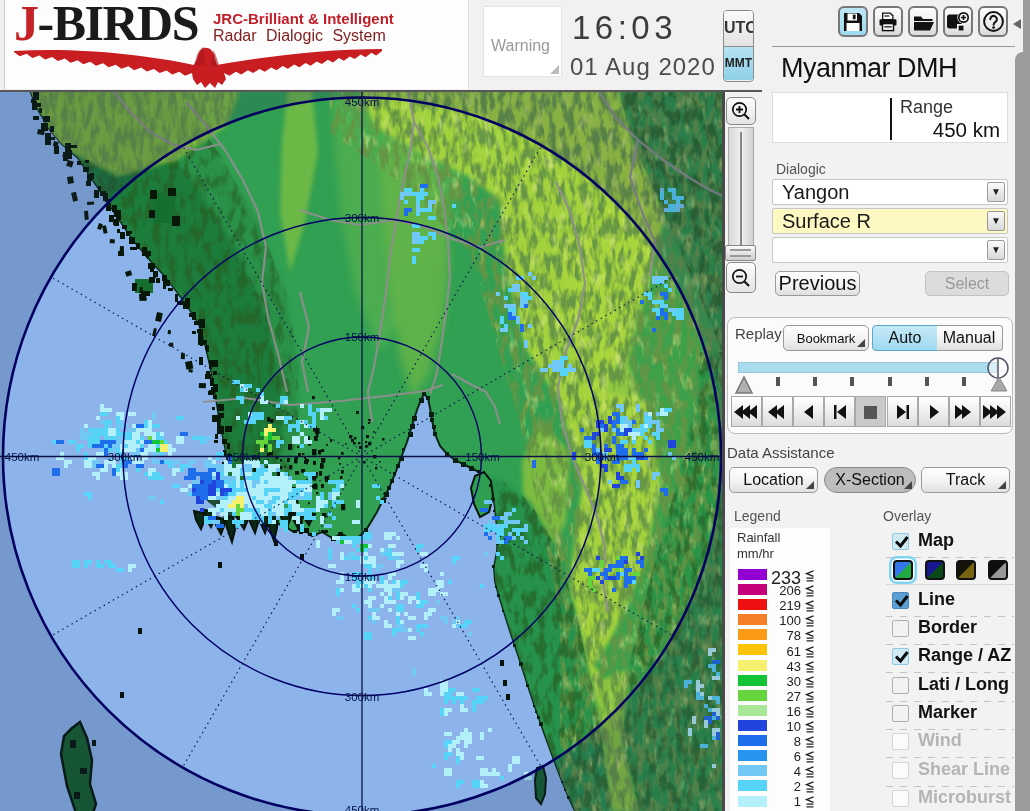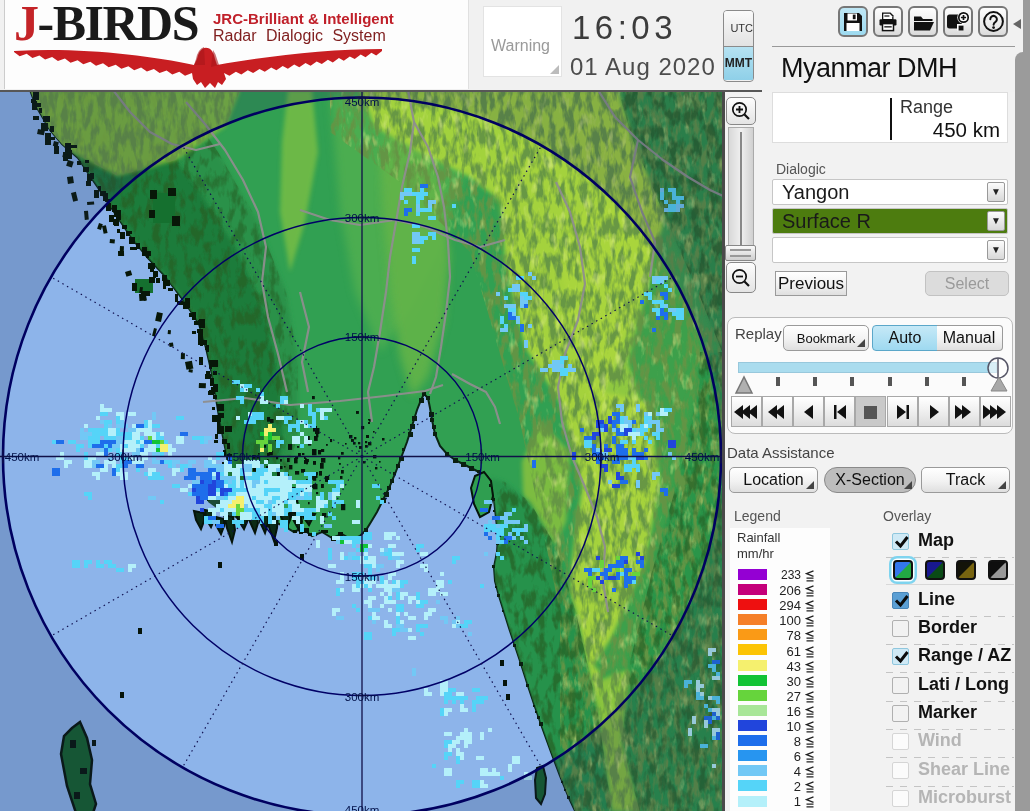--- a/index.html
+++ b/index.html
@@ -22,21 +22,21 @@
 <div class="abs" style="left:14px;top:-6px;font-family:'Liberation Serif',serif;font-weight:bold;font-size:50px;letter-spacing:-1.5px;color:#1a1a1a"><span style="color:#c42428">J</span>-BIRDS</div>
 <div class="abs" style="left:213px;top:10px;font-size:15px;font-weight:bold;color:#c0202a;white-space:nowrap">JRC-Brilliant &amp; Intelligent</div>
 <div class="abs" style="left:213px;top:27px;font-size:16px;font-weight:normal;color:#7f1d1d;white-space:nowrap;word-spacing:5px">Radar Dialogic System</div>
 <div class="abs" style="left:483px;top:6px;width:79px;height:71px;background:#fff;border:1px solid #e3e3e3;box-sizing:border-box">
   <div style="position:absolute;left:7px;top:30px;font-size:16px;color:#9a9a9a">Warning</div>
   <div style="position:absolute;right:2px;bottom:2px;width:0;height:0;border-left:9px solid transparent;border-bottom:9px solid #bbb"></div>
 </div>
 <div class="abs" style="left:572px;top:9px;font-size:33px;letter-spacing:4.5px;color:#3c3c3c">16:03</div>
 <div class="abs" style="left:570px;top:53px;font-size:24px;letter-spacing:1px;color:#4c4c4c">01 Aug 2020</div>
 <div class="abs" style="left:723px;top:10px;width:31px;height:72px;border:1.5px solid #8a8a8a;border-radius:4px;box-sizing:border-box;overflow:hidden">
-  <div style="position:absolute;left:0;top:0;width:100%;height:36px;background:linear-gradient(#fafafa,#e2e2e2);border-bottom:1.5px solid #8a8a8a;box-sizing:border-box;text-align:right;font-size:11px;font-weight:normal;color:#333;line-height:34px">UTC</div>
+  <div style="position:absolute;left:0;top:0;width:100%;height:36px;background:linear-gradient(#fafafa,#e2e2e2);border-bottom:1.5px solid #8a8a8a;box-sizing:border-box;text-align:left;font-size:16px;font-weight:bold;color:#333;line-height:34px">UTC</div>
   <div style="position:absolute;left:0;top:36px;width:100%;height:33px;background:linear-gradient(#b5e2f2,#8fd0e8);text-align:center;font-size:12px;font-weight:bold;color:#222;line-height:33px">MMT</div>
 </div>
 <div style="position:absolute;left:838px;top:6px;width:30px;height:31px;background:linear-gradient(#bfe7f5,#9ddaf0);border:2px solid #777;border-radius:6px;box-sizing:border-box;display:flex;align-items:center;justify-content:center">
     <svg width="22" height="22" viewBox="0 0 22 22">
       <path d="M2,2 H17 L20,5 V20 H2 Z" fill="#111"></path>
       <rect x="5.5" y="2.5" width="9.5" height="7" fill="#fff"></rect>
       <rect x="10.8" y="3.6" width="2.8" height="4.6" fill="#111"></rect>
       <rect x="4.5" y="12" width="13" height="8" fill="#fff"></rect>
     </svg>
   </div>
@@ -2596,29 +2596,29 @@
 
 <div class="abs" style="left:772px;top:92px;width:236px;height:51px;background:#fff;border:1px solid #ddd;box-sizing:border-box"></div>
 <div class="abs" style="left:890px;top:98px;width:2px;height:42px;background:#111"></div>
 <div class="abs" style="left:900px;top:97px;font-size:18px;color:#333">Range</div>
 <div class="abs" style="left:860px;top:118px;width:140px;text-align:right;font-size:20.5px;color:#111">450 km</div>
 <div class="abs" style="left:776px;top:161px;font-size:14px;color:#555">Dialogic</div>
 <div style="position:absolute;left:772px;top:179px;width:236px;height:26px;background:#fff;border:1px solid #c6c6c6;border-radius:2px;box-sizing:border-box">
     <div style="position:absolute;left:9px;top:1px;font-size:20px;color:#1a1a1a">Yangon</div>
     <div style="position:absolute;right:2px;top:2px;width:18px;height:20px;background:linear-gradient(#fcfcfc,#d8d8d8);border:1px solid #999;border-radius:2px;box-sizing:border-box;text-align:center;font-size:10px;color:#222;line-height:18px">▼</div>
   </div>
-<div style="position:absolute;left:772px;top:208px;width:236px;height:26px;background:#4d7c0f;border:1px solid #c6c6c6;border-radius:2px;box-sizing:border-box">
+<div style="position:absolute;left:772px;top:208px;width:236px;height:26px;background:#fef9c3;border:1px solid #c6c6c6;border-radius:2px;box-sizing:border-box">
     <div style="position:absolute;left:9px;top:1px;font-size:20px;color:#1a1a1a">Surface R</div>
     <div style="position:absolute;right:2px;top:2px;width:18px;height:20px;background:linear-gradient(#fcfcfc,#d8d8d8);border:1px solid #999;border-radius:2px;box-sizing:border-box;text-align:center;font-size:10px;color:#222;line-height:18px">▼</div>
   </div>
 <div style="position:absolute;left:772px;top:237px;width:236px;height:26px;background:#fff;border:1px solid #c6c6c6;border-radius:2px;box-sizing:border-box">
     <div style="position:absolute;left:9px;top:1px;font-size:20px;color:#1a1a1a"></div>
     <div style="position:absolute;right:2px;top:2px;width:18px;height:20px;background:linear-gradient(#fcfcfc,#d8d8d8);border:1px solid #999;border-radius:2px;box-sizing:border-box;text-align:center;font-size:10px;color:#222;line-height:18px">▼</div>
   </div>
-<div style="position:absolute;left:775px;top:271px;width:72px;height:25px;background:linear-gradient(#ffffff,#f2f2f2 55%,#dfdfdf);border:1.5px solid #9a9a9a;border-radius:0;box-sizing:border-box;display:flex;align-items:center;justify-content:center;font-size:17px;color:#111">Previous</div>
+<div style="position:absolute;left:775px;top:271px;width:85px;height:25px;background:linear-gradient(#ffffff,#f2f2f2 55%,#dfdfdf);border:1.5px solid #9a9a9a;border-radius:5px;box-sizing:border-box;display:flex;align-items:center;justify-content:center;font-size:20px;color:#111">Previous</div>
 <div style="position:absolute;left:925px;top:271px;width:84px;height:25px;background:#dcdcdc;border:1.5px solid #c2c2c2;border-radius:5px;box-sizing:border-box;display:flex;align-items:center;justify-content:center;font-size:16px;color:#9a9a9a">Select</div>
 
 <div class="abs" style="left:727px;top:317px;width:286px;height:117px;background:#fbfbfb;border:1.5px solid #bbb;border-radius:8px;box-sizing:border-box"></div>
 <div class="abs" style="left:735px;top:325px;font-size:15px;color:#444">Replay</div>
 <div style="position:absolute;left:783px;top:325px;width:86px;height:26px;background:linear-gradient(#ffffff,#f2f2f2 55%,#dfdfdf);border:1.5px solid #9a9a9a;border-radius:5px;box-sizing:border-box;display:flex;align-items:center;justify-content:center;font-size:13px;color:#111">Bookmark<div style="position:absolute;right:3px;bottom:3px;width:0;height:0;border-left:8px solid transparent;border-bottom:8px solid #444"></div></div>
 <div class="abs" style="left:872px;top:325px;width:66px;height:26px;background:linear-gradient(#c6e9f7,#9ed9f0);border:1.5px solid #5ba7c9;border-radius:4px 0 0 4px;box-sizing:border-box;display:flex;align-items:center;justify-content:center;font-size:16px;color:#111">Auto</div>
 <div class="abs" style="left:936.5px;top:325px;width:66px;height:26px;background:linear-gradient(#ffffff,#f2f2f2 55%,#dfdfdf);border:1.5px solid #9a9a9a;border-left:none;border-radius:0 4px 4px 0;box-sizing:border-box;display:flex;align-items:center;justify-content:center;font-size:16px;color:#111">Manual</div>
 <div class="abs" style="left:738px;top:362px;width:259px;height:11px;background:#aadcee;border:1px solid #98c8dc;box-sizing:border-box"></div>
 <div style="position:absolute;left:776px;top:377px;width:4px;height:9px;background:#555"></div>
 <div style="position:absolute;left:813px;top:377px;width:4px;height:9px;background:#555"></div>
@@ -2692,31 +2692,31 @@
 <div style="position:absolute;left:729px;top:467px;width:89px;height:26px;background:linear-gradient(#ffffff,#f2f2f2 55%,#dfdfdf);border:1.5px solid #9a9a9a;border-radius:5px;box-sizing:border-box;display:flex;align-items:center;justify-content:center;font-size:16px;color:#111">Location<div style="position:absolute;right:3px;bottom:3px;width:0;height:0;border-left:8px solid transparent;border-bottom:8px solid #444"></div></div>
 <div style="position:absolute;left:824px;top:467px;width:92px;height:26px;background:#bdbdbd;border:1.5px solid #8a8a8a;border-radius:13px;box-sizing:border-box;display:flex;align-items:center;justify-content:center;font-size:16px;color:#111">X-Section<div style="position:absolute;right:3px;bottom:3px;width:0;height:0;border-left:8px solid transparent;border-bottom:8px solid #444"></div></div>
 <div style="position:absolute;left:921px;top:467px;width:89px;height:26px;background:linear-gradient(#ffffff,#f2f2f2 55%,#dfdfdf);border:1.5px solid #9a9a9a;border-radius:5px;box-sizing:border-box;display:flex;align-items:center;justify-content:center;font-size:16px;color:#111">Track<div style="position:absolute;right:3px;bottom:3px;width:0;height:0;border-left:8px solid transparent;border-bottom:8px solid #444"></div></div>
 
 <div class="abs" style="left:734px;top:508px;font-size:14px;color:#555">Legend</div>
 <div class="abs" style="left:883px;top:508px;font-size:14px;color:#555">Overlay</div>
 <div class="abs" style="left:730px;top:528px;width:100px;height:283px;background:#fdfdfd"></div>
 <div class="abs" style="left:737px;top:530px;font-size:13px;color:#333">Rainfall</div>
 <div class="abs" style="left:737px;top:546px;font-size:13px;color:#333">mm/hr</div>
 <div style="position:absolute;left:738px;top:569px;width:29px;height:11px;background:#9400d3"></div>
-<div style="position:absolute;left:740px;top:568px;width:61px;text-align:right;font-size:12px;color:#222">233</div>
+<div style="position:absolute;left:740px;top:568px;width:61px;text-align:right;font-size:18px;color:#222">233</div>
 <div style="position:absolute;left:805px;top:568px"><svg width="10" height="12" viewBox="0 0 10 12">
       <path d="M8.5,0.8 L1.5,3.6 L8.5,6.4 M1.5,8.2 H8.5 M1.5,10.8 H8.5" fill="none" stroke="#222" stroke-width="1.3"></path>
     </svg></div>
 <div style="position:absolute;left:738px;top:584px;width:29px;height:11px;background:#c4007a"></div>
 <div style="position:absolute;left:740px;top:583px;width:61px;text-align:right;font-size:13px;color:#222">206</div>
 <div style="position:absolute;left:805px;top:583px"><svg width="10" height="12" viewBox="0 0 10 12">
       <path d="M8.5,0.8 L1.5,3.6 L8.5,6.4 M1.5,8.2 H8.5 M1.5,10.8 H8.5" fill="none" stroke="#222" stroke-width="1.3"></path>
     </svg></div>
 <div style="position:absolute;left:738px;top:599px;width:29px;height:11px;background:#ee1010"></div>
-<div style="position:absolute;left:740px;top:598px;width:61px;text-align:right;font-size:13px;color:#222">294</div>
+<div style="position:absolute;left:740px;top:598px;width:61px;text-align:right;font-size:13px;color:#222">219</div>
 <div style="position:absolute;left:805px;top:598px"><svg width="10" height="12" viewBox="0 0 10 12">
       <path d="M8.5,0.8 L1.5,3.6 L8.5,6.4 M1.5,8.2 H8.5 M1.5,10.8 H8.5" fill="none" stroke="#222" stroke-width="1.3"></path>
     </svg></div>
 <div style="position:absolute;left:738px;top:614px;width:29px;height:11px;background:#f57f28"></div>
 <div style="position:absolute;left:740px;top:613px;width:61px;text-align:right;font-size:13px;color:#222">100</div>
 <div style="position:absolute;left:805px;top:613px"><svg width="10" height="12" viewBox="0 0 10 12">
       <path d="M8.5,0.8 L1.5,3.6 L8.5,6.4 M1.5,8.2 H8.5 M1.5,10.8 H8.5" fill="none" stroke="#222" stroke-width="1.3"></path>
     </svg></div>
 <div style="position:absolute;left:738px;top:629px;width:29px;height:11px;background:#fa9a16"></div>
 <div style="position:absolute;left:740px;top:628px;width:61px;text-align:right;font-size:13px;color:#222">78</div>

